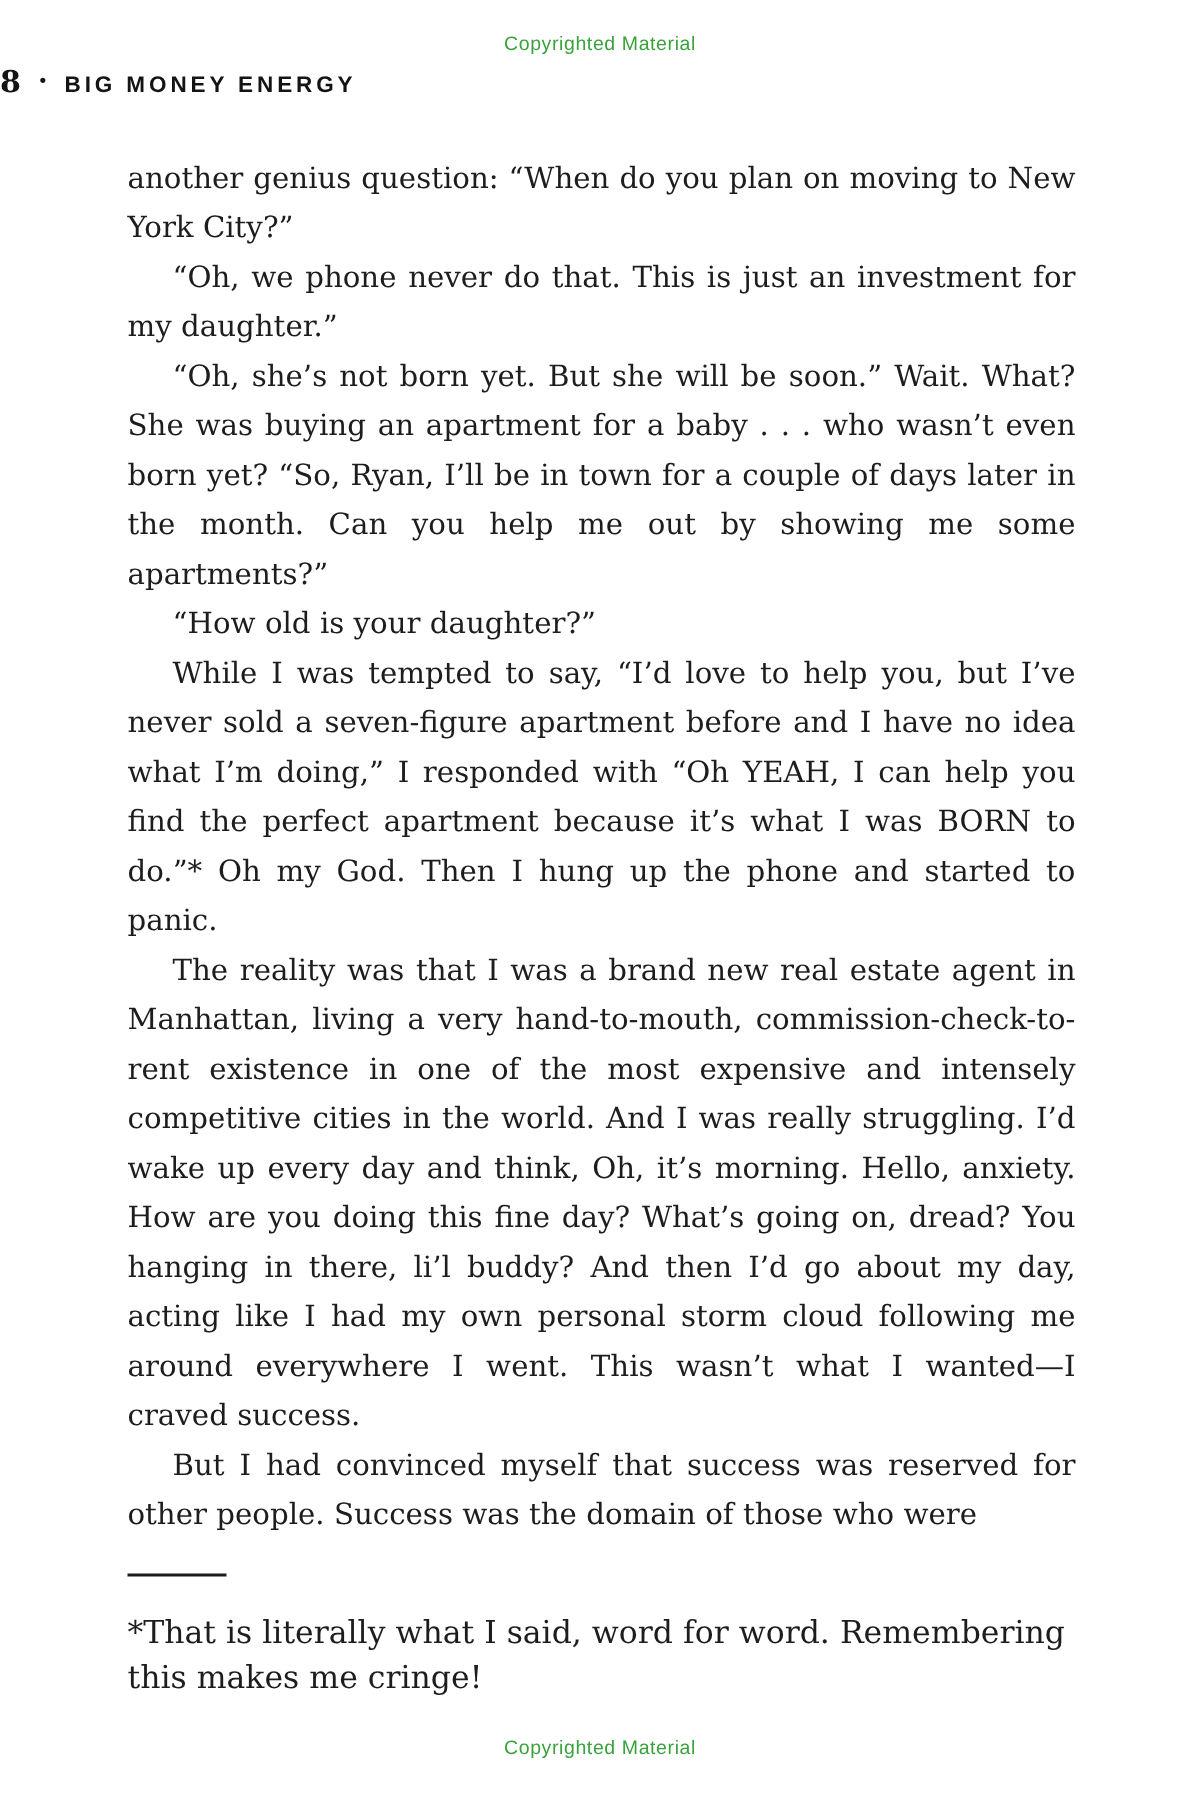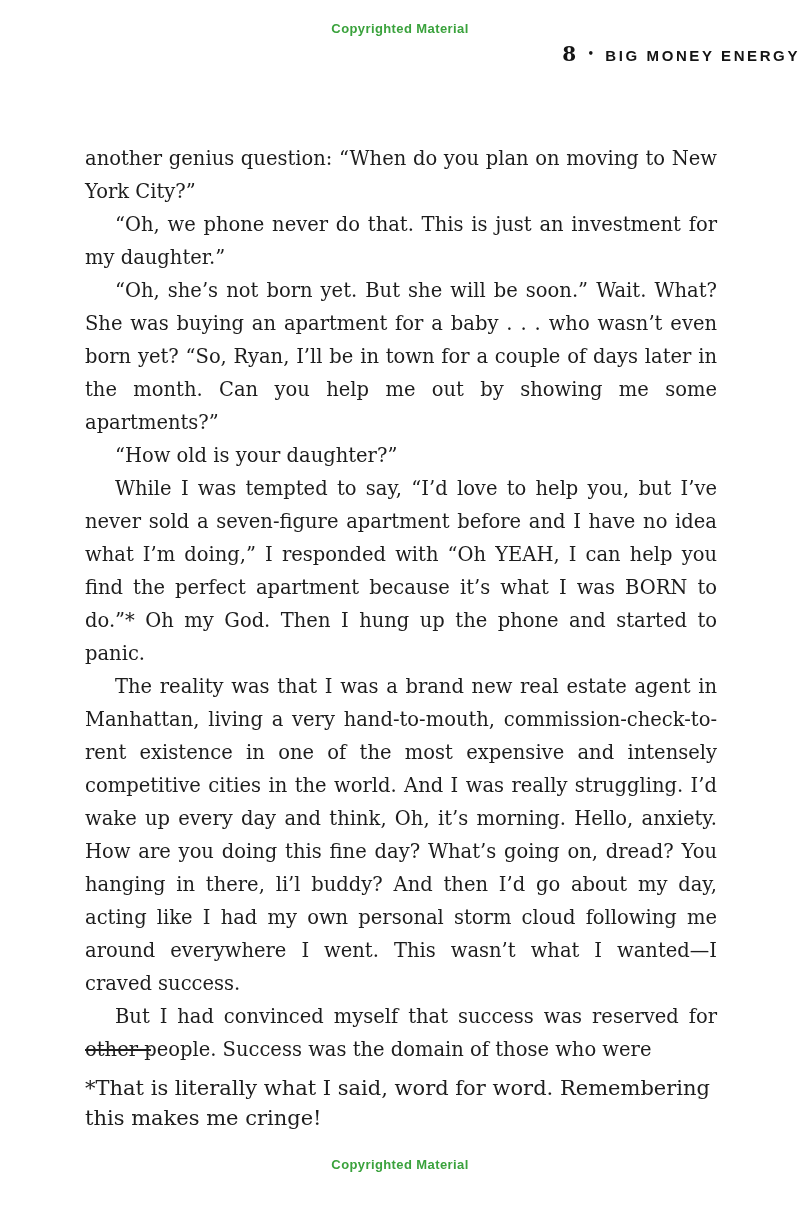--- a/index.html
+++ b/index.html
@@ -10,34 +10,34 @@
     background: #ffffff;
     overflow: hidden;
     font-family: "DejaVu Serif", serif;
   }
   .copyright {
     position: absolute;
     left: 0;
     width: 800px;
     text-align: center;
     font-family: "Liberation Sans", sans-serif;
-    font-weight: 700;
+    font-weight: 400;
     font-size: 13px;
     letter-spacing: 0.4px;
     color: #3aa23c;
   }
   .copyright--top { top: 21px; }
   .copyright--bottom { top: 1157px; }
 
   .header {
     position: absolute;
     top: 42px;
     left: 0;
     width: 800px;
-    text-align: right;
+    text-align: left;
     color: #141414;
     white-space: nowrap;
   }
   .header .num {
     font-family: "DejaVu Serif", serif;
     font-size: 20px;
     font-weight: 700;
   }
   .header .sep {
     display: inline-block;
@@ -55,21 +55,20 @@
 
   .body-text {
     position: absolute;
     top: 102px;
     left: 85px;
     width: 632px;
     font-size: 19.5px;
     line-height: 33px;
     text-align: justify;
     color: #1d1d1d;
-    margin-top: 40px;
   }
   .body-text p { margin: 0; text-indent: 30px; }
   .body-text p.flush { text-indent: 0; }
   .it { }
 
   .footnote-rule {
     position: absolute;
     top: 1049px;
     left: 85px;
     width: 66px;

